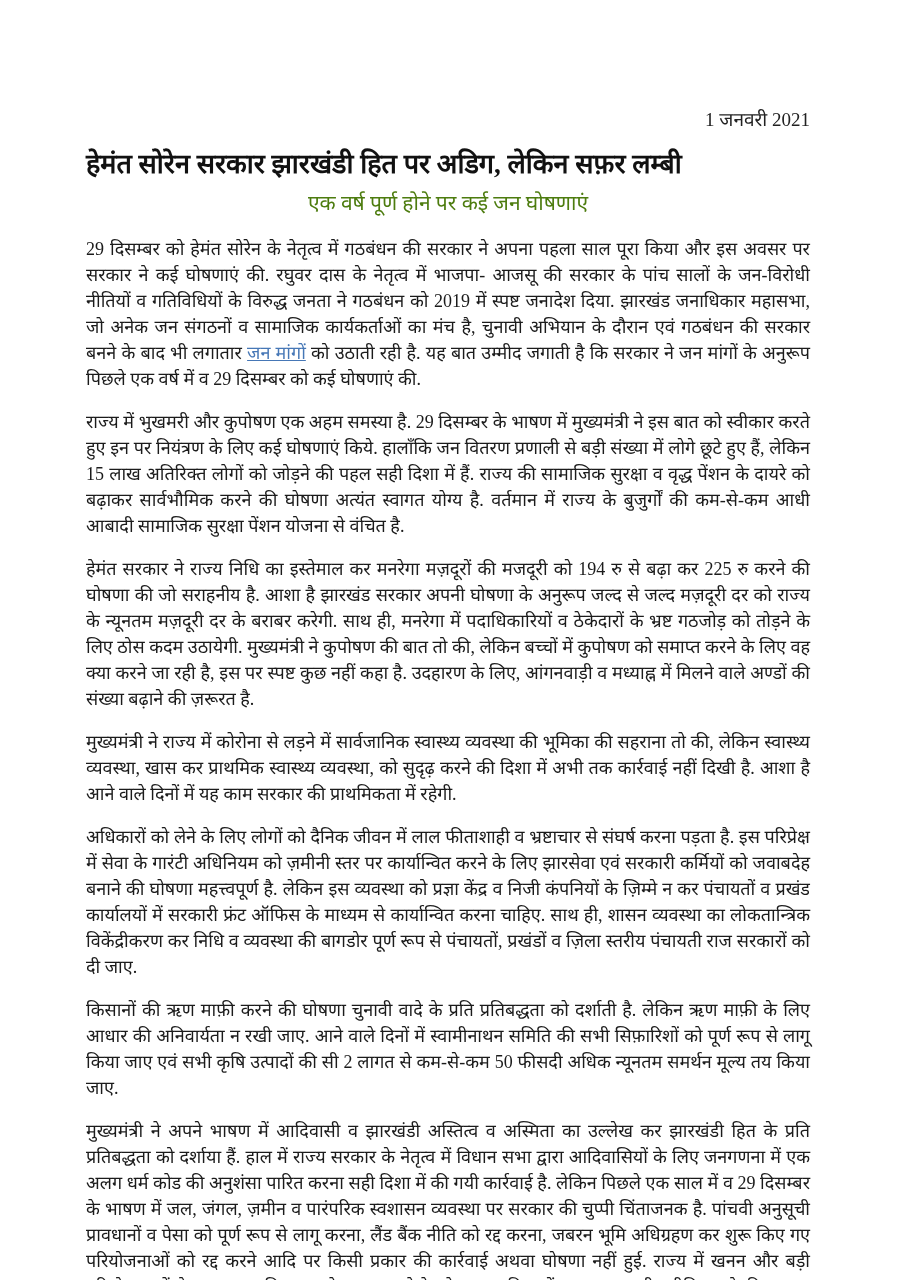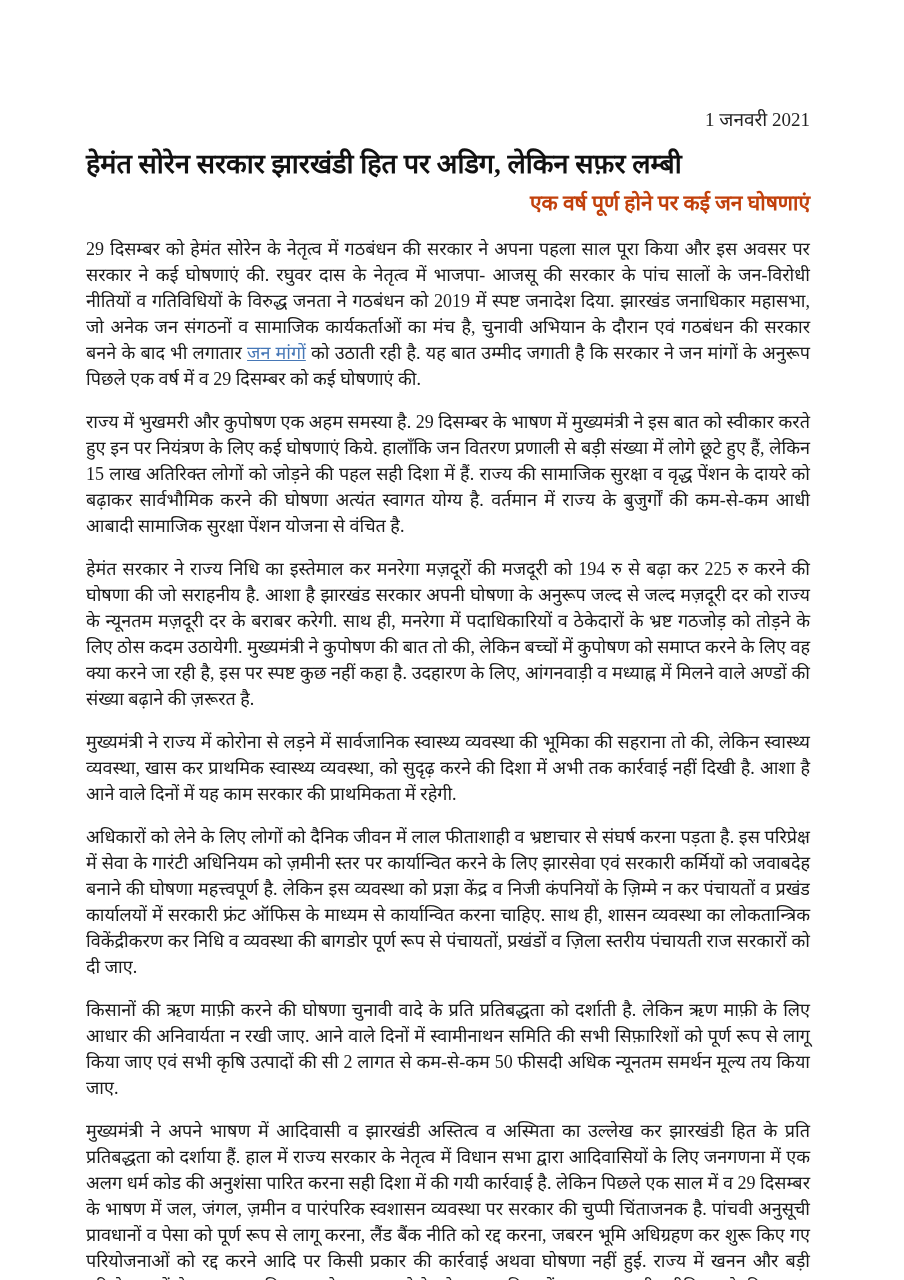--- a/index.html
+++ b/index.html
@@ -28,25 +28,25 @@
   }
   .doc-title {
     text-align: left;
     font-size: 27px;
     line-height: 36px;
     font-weight: bold;
     color: #111111;
     margin: 10px 0 6px 0;
   }
   .doc-subtitle {
-    text-align: right;
+    text-align: center;
     font-size: 21px;
     line-height: 30px;
-    font-weight: bold;
-    color: #c2410c;
+    font-weight: normal;
+    color: #4d7c0f;
     margin: 6px 0 18px 0;
   }
   .doc-para {
     font-size: 18px;
     line-height: 26px;
     text-align: justify;
     color: #1b1b1b;
     margin: 0 0 17px 0;
   }
   .doc-link {

